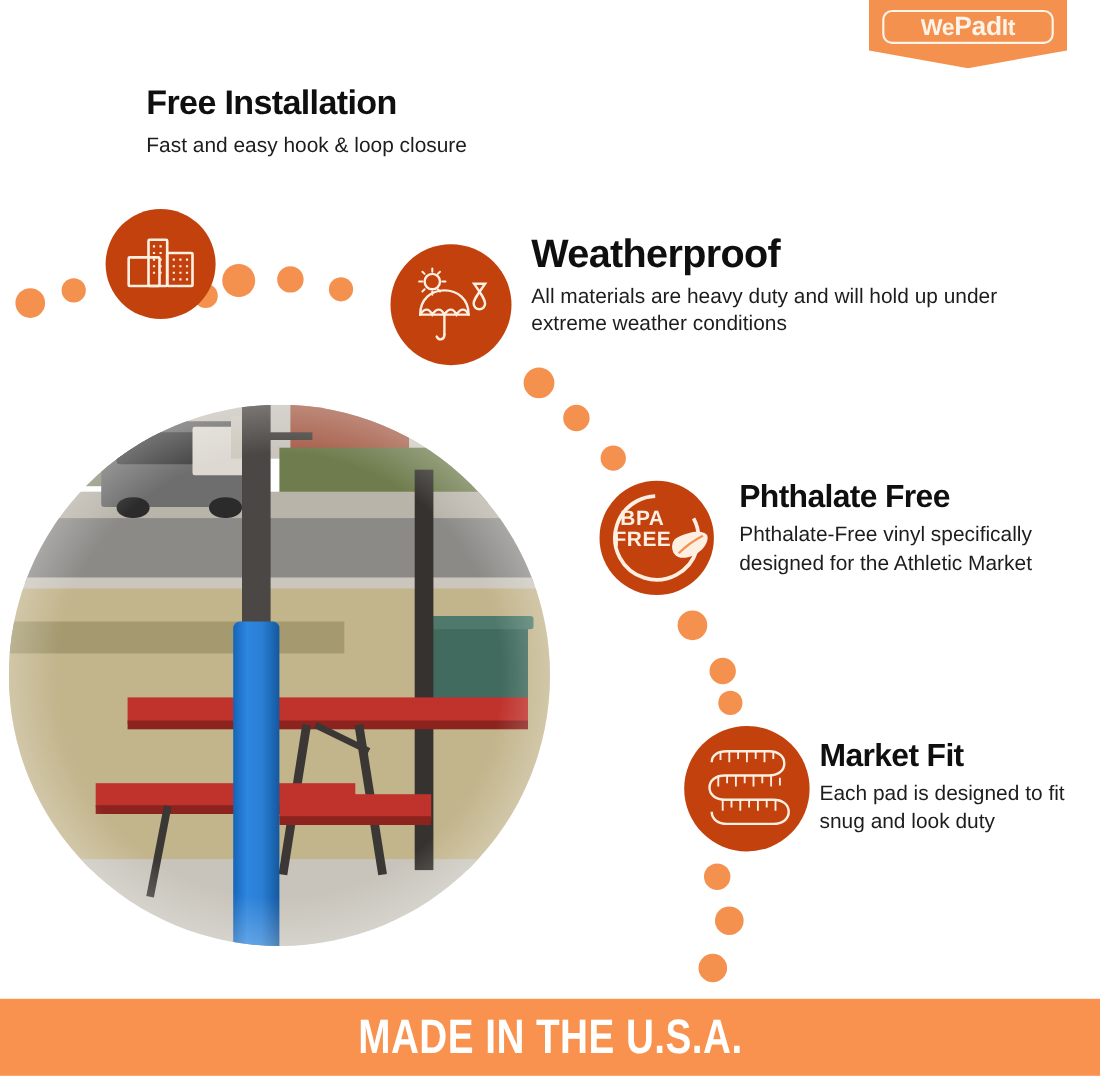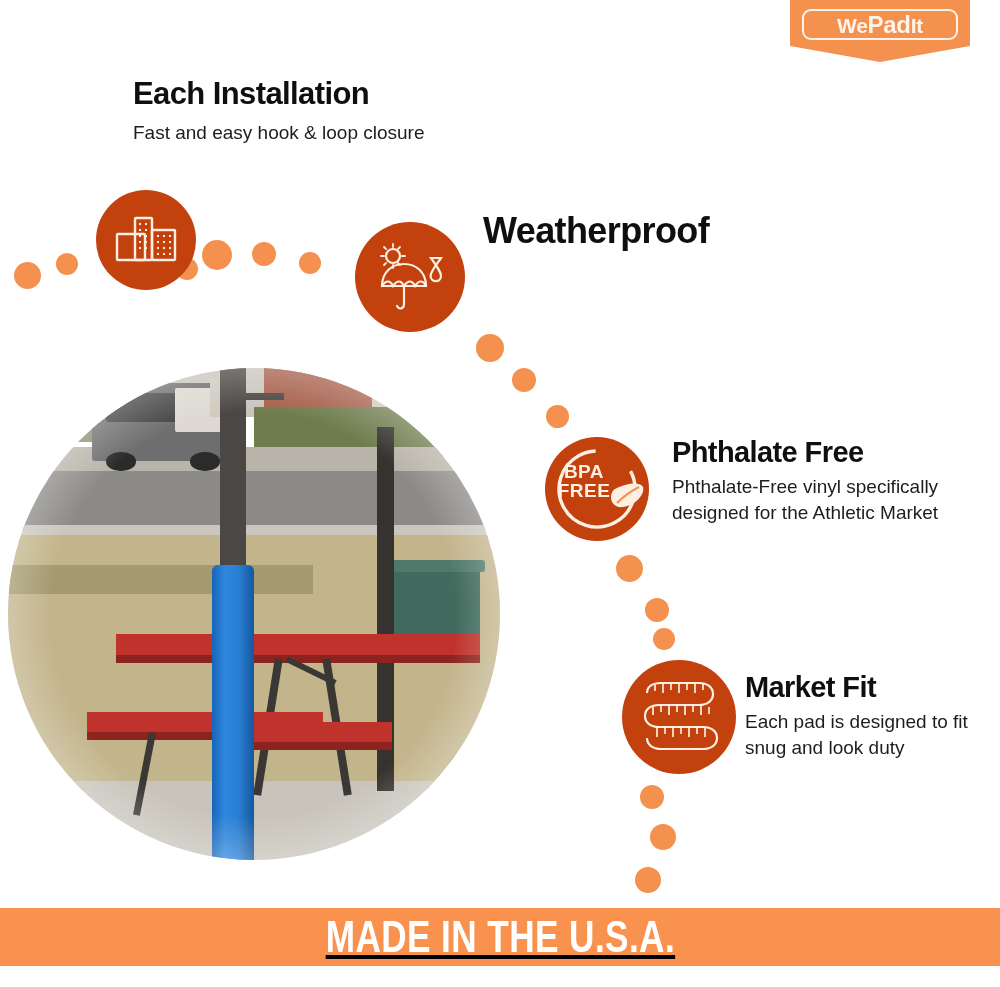--- a/index.html
+++ b/index.html
@@ -176,26 +176,25 @@
   .ph-leg3     { position:absolute; left:27%; top:74%; width:1.5%; height:17%; background:#3a3735; transform:rotate(11deg); }
   .ph-legx     { position:absolute; left:56%; top:61%; width:11%; height:1.3%; background:#3a3735; transform:rotate(26deg); }
   .ph-vig      { position:absolute; inset:0; background: radial-gradient(circle at 50% 50%, rgba(255,255,255,0) 58%, rgba(255,255,255,0.55) 86%, rgba(255,255,255,0.92) 100%); }
 
   
   .usa-banner {
     position: absolute;
     left: 0;
     top: 908px;
     width: 1000px;
-    height: 58px;
+    height: 70px;
     background: #F8924E;
     display: flex;
     align-items: center;
     justify-content: center;
-    text-decoration: underline;
   }
   .usa-text {
     color: #FFFFFF;
     font-size: 44px;
     font-weight: bold;
     letter-spacing: 0.5px;
     transform: scaleX(0.80);
     white-space: nowrap;
     line-height: 1;
   }
@@ -329,26 +328,27 @@
             <line x1="44" y1="50" x2="44" y2="57"></line>
           <line x1="52" y1="50" x2="52" y2="60"></line>
             <line x1="60" y1="50" x2="60" y2="57"></line>
           <line x1="68" y1="50" x2="68" y2="60"></line>
         </g>
       </svg>
     </span>
   </div>
 
   <div id="block-easy">
-    <h2 class="feature-title">Each Installation</h2>
+    <h2 class="feature-title">Free Installation</h2>
     <p class="feature-desc">Fast and easy hook &amp; loop closure</p>
   </div>
 
   <div id="block-weather">
     <h2 class="feature-title">Weatherproof</h2>
+    <p class="feature-desc">All materials are heavy duty and will hold up under extreme weather conditions</p>
   </div>
 
   <div id="block-phthalate">
     <h2 class="feature-title">Phthalate Free</h2>
     <p class="feature-desc">Phthalate-Free vinyl specifically designed for the Athletic Market</p>
   </div>
 
   <div id="block-fit">
     <h2 class="feature-title">Market Fit</h2>
     <p class="feature-desc">Each pad is designed to fit snug and look duty</p>

